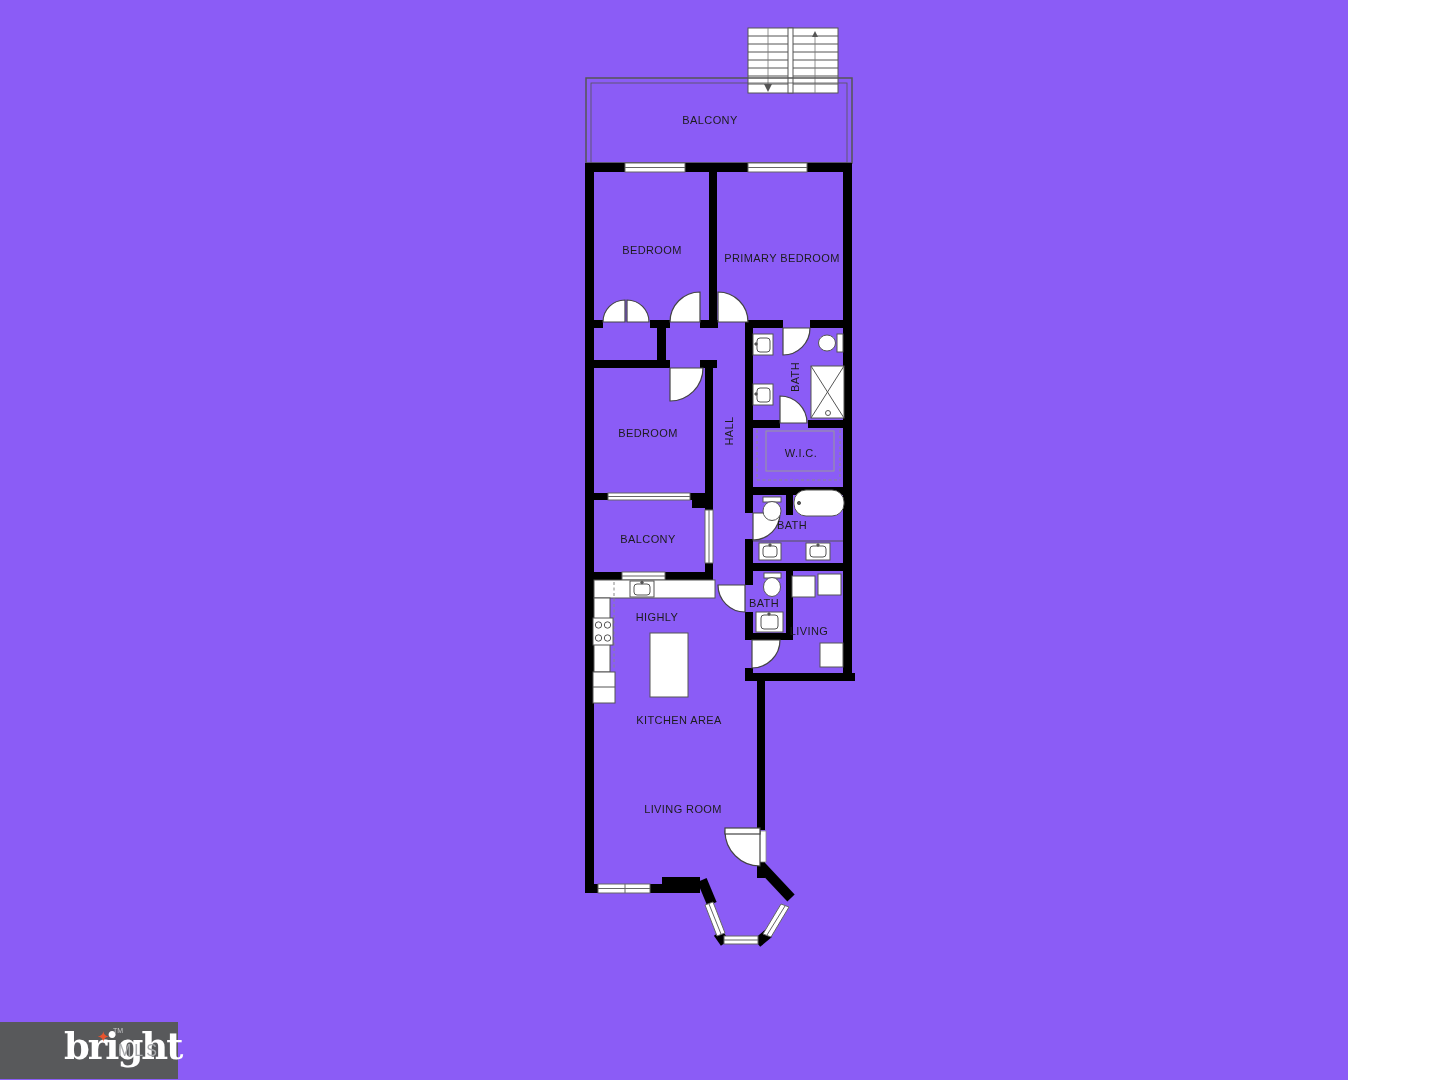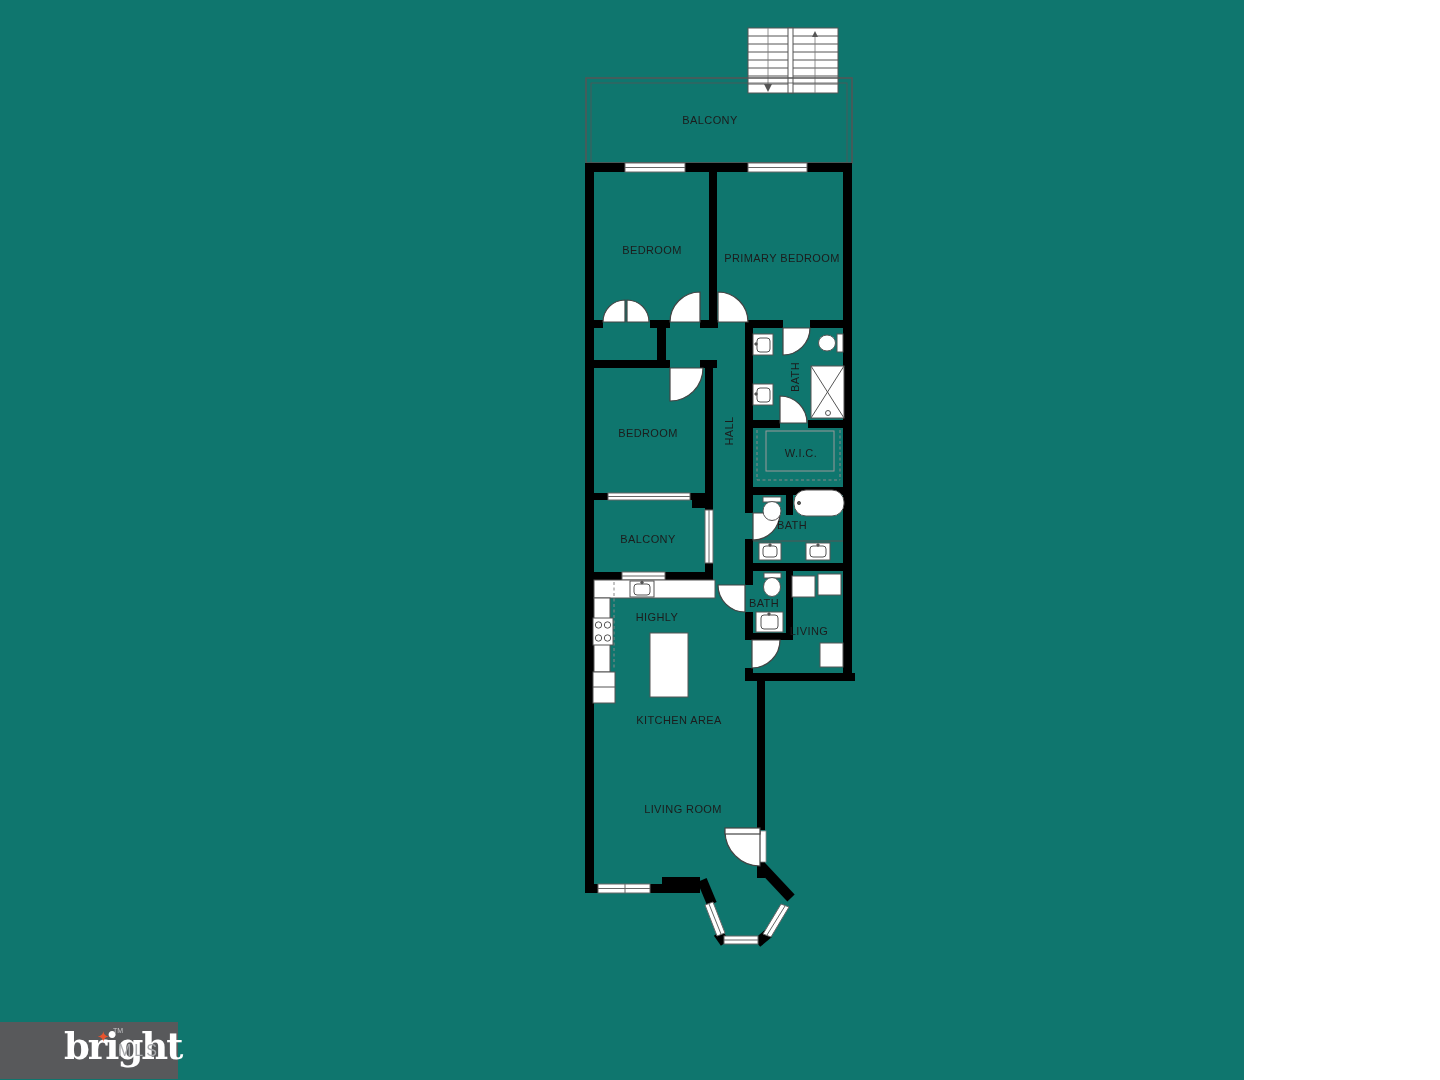--- a/index.html
+++ b/index.html
@@ -1,16 +1,16 @@
 <!DOCTYPE html>
 <html><head>
 <meta charset="utf-8">
 <style>
   html,body{margin:0;padding:0;background:#ffffff;}
-  .page{position:relative;width:1244px;height:1080px;background:#0f766e;overflow:hidden;
+  .page{position:relative;width:1348px;height:1080px;background:#8b5cf6;overflow:hidden;
         font-family:"Liberation Sans",sans-serif;}
   .plan-svg{position:absolute;left:0;top:0;width:1440px;height:1080px;}
   .room-label{position:absolute;transform:translate(-50%,-50%);font-size:11px;letter-spacing:.4px;
         color:#1c1c1c;white-space:nowrap;}
   .room-label.v{transform:translate(-50%,-50%) rotate(-90deg);}
   .footer-text{position:absolute;left:0;top:1034px;width:1440px;text-align:center;
         font-size:14.5px;letter-spacing:-.2px;color:#111;}
   .footer-text span{display:inline-block;transform:scaleX(.96);transform-origin:center;}
   .logo{position:absolute;left:0;top:1022px;width:178px;height:57px;background:#58595b;}
   .logo .brand{position:absolute;left:20px;top:2px;font-family:"DejaVu Serif","Liberation Serif",serif;

